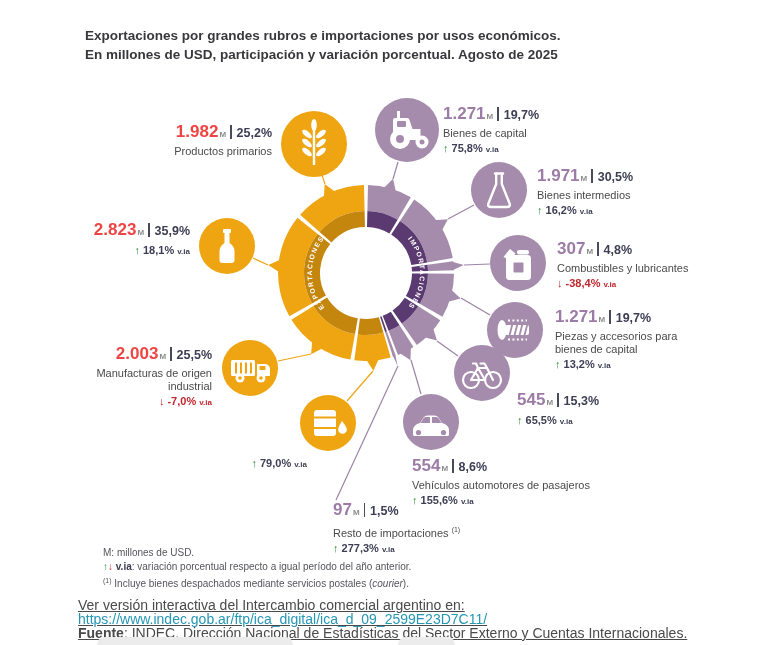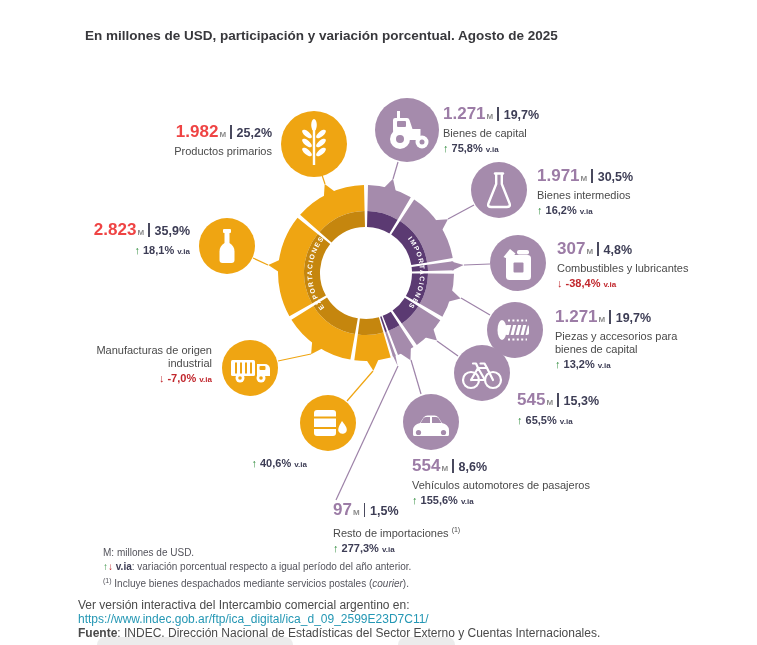--- a/index.html
+++ b/index.html
@@ -29,30 +29,31 @@
   .chg{font-size:11px;font-weight:bold;color:#3D3D55;margin-top:2px;}
   .arr{font-weight:bold;}
   .arr.up{color:#2F8C3C;}
   .arr.down{color:#C1272D;}
   .chg.down .pct,.chg.down .via{color:#C1272D;}
   .via{font-size:8px;}
   .ref{font-size:7px;vertical-align:super;}
   .fnotes{position:absolute;font-size:10px;color:#54545C;line-height:14px;}
   .fnotes b{color:#3D3D55;}
   .fnotes i{font-style:italic;}
-  .footer{position:absolute;font-size:12px;color:#4A4A4A;line-height:14px;}
+  .footer{position:absolute;font-size:14px;color:#4A4A4A;line-height:14px;text-decoration:underline;}
   .footer .link{color:#2497B4;text-decoration:none;}
   .remnant{position:absolute;background:#ECECEC;border-radius:8px 8px 0 0;height:10px;}
 </style>
 </head>
 <body>
 
 <div id="canvas">
 
   <div class="title">
+    <div>Exportaciones por grandes rubros e importaciones por usos económicos.</div>
     <div>En millones de USD, participación y variación porcentual. Agosto de 2025</div>
   </div>
 
   <svg id="donut-svg" width="757" height="645" viewBox="0 0 757 645">
     <g id="segs">
         <path d="M323.8,198.1 L324.7,184.1 L336.0,192.4 Z" fill="#EFA512"></path>
         <path d="M300.1,214.7 A88,88 0 0 1 364.0,185.0 L364.6,211.0 A62,62 0 0 0 319.6,231.9 Z" fill="#EFA512"></path>
         <path d="M319.6,231.9 A62,62 0 0 1 364.6,211.0 L365.0,227.0 A46,46 0 0 0 331.5,242.5 Z" fill="#C5860E"></path>
         <path d="M280.0,272.7 L268.3,264.9 L281.1,259.2 Z" fill="#EFA512"></path>
         <path d="M289.4,316.2 A88,88 0 0 1 297.5,217.7 L317.7,234.1 A62,62 0 0 0 312.0,303.5 Z" fill="#EFA512"></path>
@@ -249,25 +250,26 @@
 
   <div class="lblock r" style="left:102px;top:122px;width:170px">
     <div class="val"><span class="num exp-num">1.982</span><span class="munit">M</span><span class="bar"></span><span class="share">25,2%</span></div>
     <div class="lab">Productos primarios</div>
   </div>
   <div class="lblock r" style="left:30px;top:220px;width:160px">
     <div class="val"><span class="num exp-num">2.823</span><span class="munit">M</span><span class="bar"></span><span class="share">35,9%</span></div>
     <div class="chg up"><span class="arr up">↑</span> <span class="pct">18,1%</span> <span class="via">v.ia</span></div>
   </div>
   <div class="lblock r" style="left:52px;top:344px;width:160px">
+    <div class="val"><span class="num exp-num">2.003</span><span class="munit">M</span><span class="bar"></span><span class="share">25,5%</span></div>
     <div class="lab">Manufacturas de origen industrial</div>
     <div class="chg down"><span class="arr down">↓</span> <span class="pct">-7,0%</span> <span class="via">v.ia</span></div>
   </div>
   <div class="lblock r" style="left:147px;top:455px;width:160px">
-    <div class="chg up"><span class="arr up">↑</span> <span class="pct">40,6%</span> <span class="via">v.ia</span></div>
+    <div class="chg up"><span class="arr up">↑</span> <span class="pct">79,0%</span> <span class="via">v.ia</span></div>
   </div>
 
   <div class="lblock l" style="left:443px;top:104px;width:200px">
     <div class="val"><span class="num imp-num">1.271</span><span class="munit">M</span><span class="bar"></span><span class="share">19,7%</span></div>
     <div class="lab">Bienes de capital</div>
     <div class="chg up"><span class="arr up">↑</span> <span class="pct">75,8%</span> <span class="via">v.ia</span></div>
   </div>
   <div class="lblock l" style="left:537px;top:166px;width:200px">
     <div class="val"><span class="num imp-num">1.971</span><span class="munit">M</span><span class="bar"></span><span class="share">30,5%</span></div>
     <div class="lab">Bienes intermedios</div>

